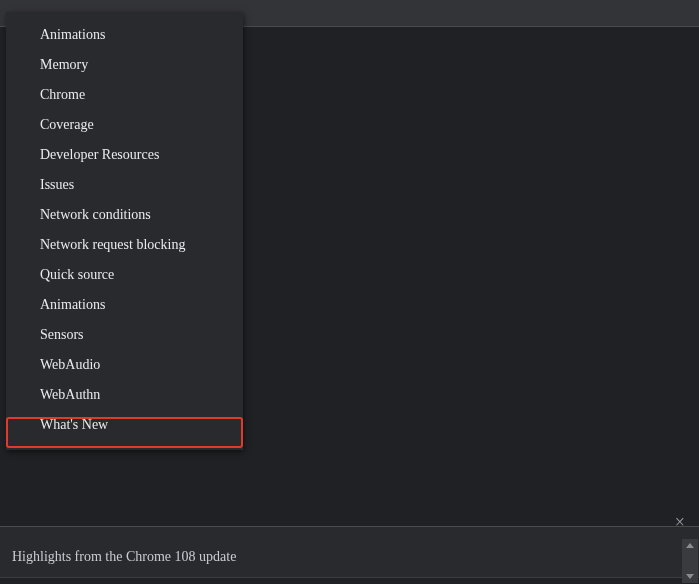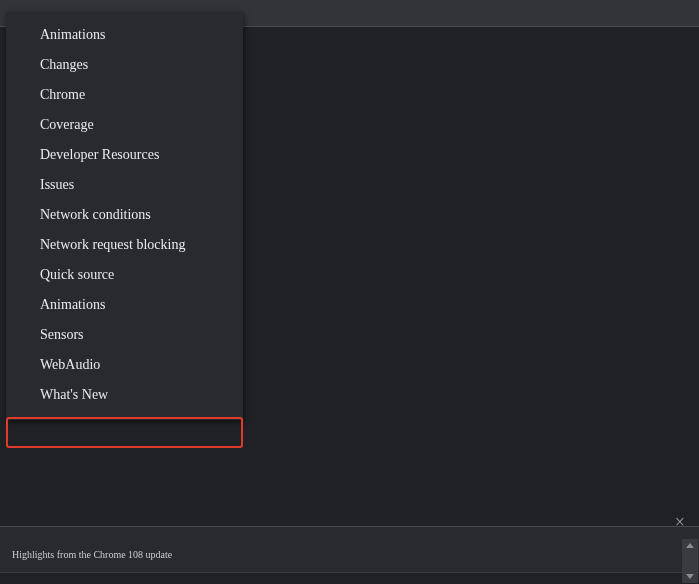--- a/index.html
+++ b/index.html
@@ -42,21 +42,21 @@
       right: 14px;
       top: -14px;
       color: #9aa0a6;
       font-size: 18px;
       line-height: 1;
       cursor: pointer;
     }
     .drawer-highlight {
       padding: 2px 12px 0 12px;
       color: #c9ccd1;
-      font-size: 10px;
+      font-size: 14px;
     }
     .drawer-divider {
       margin-top: 12px;
       height: 14px;
       border-top: 1px solid #3c3c3c;
       background: #202124;
     }
     .scrollbar {
       position: absolute;
       right: 1px;
@@ -109,31 +109,32 @@
   </style>
 </head>
 <body>
 
 <div class="toolbar"></div>
 
 <div class="main-area"></div>
 
 <div class="menu" id="menu">
     <div class="menu-item">Animations</div>
-    <div class="menu-item">Changes</div>
+    <div class="menu-item">Memory</div>
     <div class="menu-item">Chrome</div>
     <div class="menu-item">Coverage</div>
     <div class="menu-item">Developer Resources</div>
     <div class="menu-item">Issues</div>
     <div class="menu-item">Network conditions</div>
     <div class="menu-item">Network request blocking</div>
     <div class="menu-item">Quick source</div>
     <div class="menu-item">Animations</div>
     <div class="menu-item">Sensors</div>
     <div class="menu-item">WebAudio</div>
+    <div class="menu-item">WebAuthn</div>
     <div class="menu-item">What's New</div>
   </div>
 <div class="highlight-box"></div>
 
 <div class="drawer">
   <div class="drawer-header">
     <span class="close-icon">×</span>
   </div>
   <div class="drawer-highlight">Highlights from the Chrome 108 update</div>
   <div class="drawer-divider"></div>

